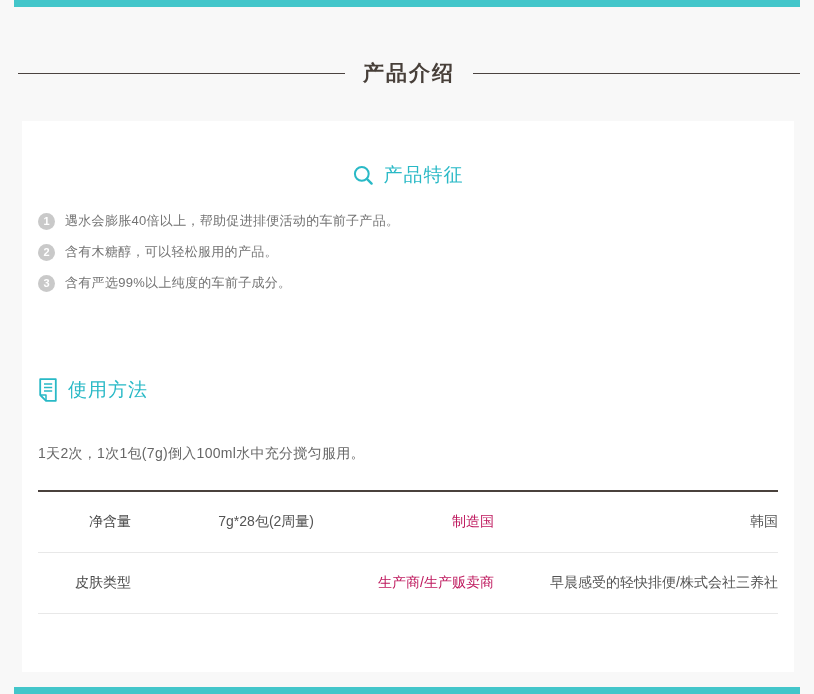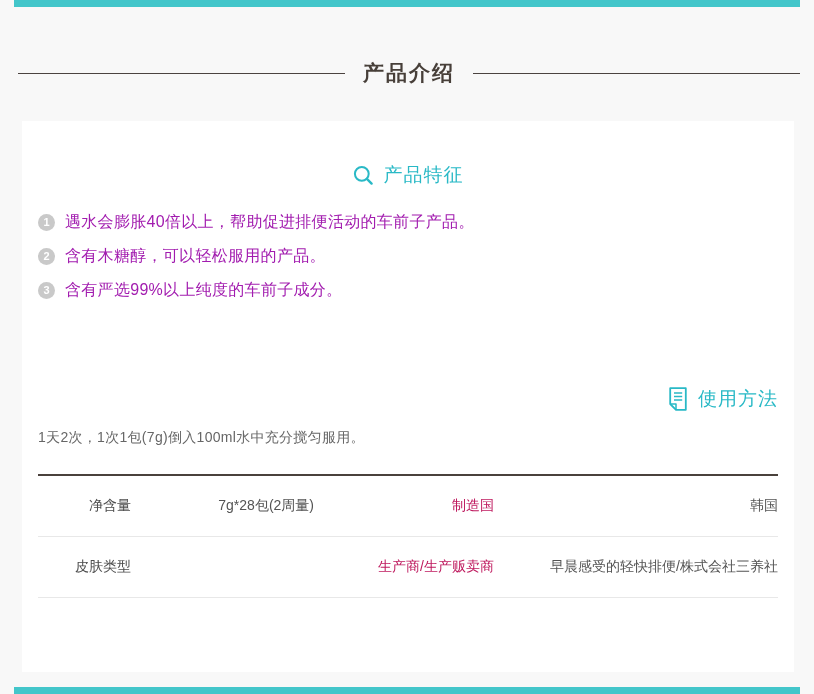--- a/index.html
+++ b/index.html
@@ -35,21 +35,21 @@
     position: absolute; left: 22px; top: 121px;
     width: 772px; height: 551px;
     background: #ffffff;
     padding: 0 16px;
   }
 
   .section-header {
     display: flex; align-items: center; gap: 10px;
   }
   .section-header.first { padding-top: 41px; justify-content: center; }
-  .section-header.second { padding-top: 72px; justify-content: flex-end; }
+  .section-header.second { padding-top: 72px; }
   .section-header .sec-icon { flex: 0 0 auto; color: #29b9c6; display: block; }
   .section-title {
     font-size: 19px; color: #29b9c6; font-weight: 400;
     letter-spacing: 1px;
   }
 
   .lead-text {
     margin-top: 26px;
     font-size: 17px; color: #3d3d3d; letter-spacing: 0.5px;
   }
@@ -59,24 +59,24 @@
     display: flex; align-items: center; gap: 10px;
     margin-bottom: 13px;
   }
   .num-badge {
     flex: 0 0 auto;
     width: 17px; height: 17px; border-radius: 50%;
     background: #c9c9c9; color: #ffffff;
     font-size: 11px; font-weight: bold;
     text-align: center; line-height: 17px;
   }
-  .feature-text { font-size: 16px; color: #a21caf; letter-spacing: 0.3px; }
+  .feature-text { font-size: 13px; color: #737373; letter-spacing: 0.3px; }
 
   .usage-text {
-    margin-top: 17px;
+    margin-top: 42px;
     font-size: 14px; color: #666666; letter-spacing: 0.3px;
   }
 
   .spec-table {
     margin-top: 27px;
     width: 100%;
     border-collapse: collapse;
     table-layout: fixed;
     border-top: 2px solid #4a413c;
   }

